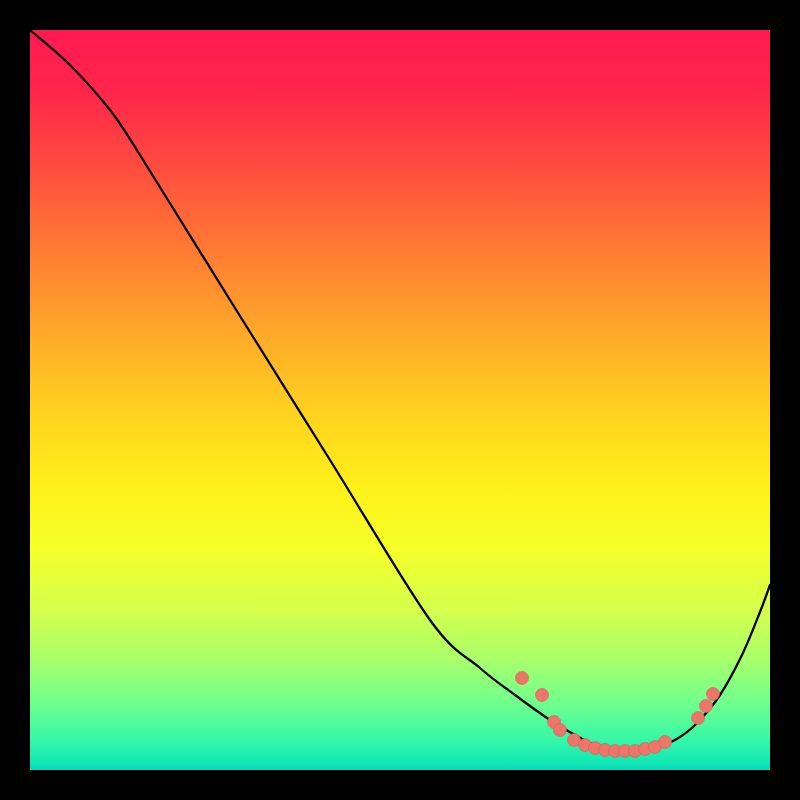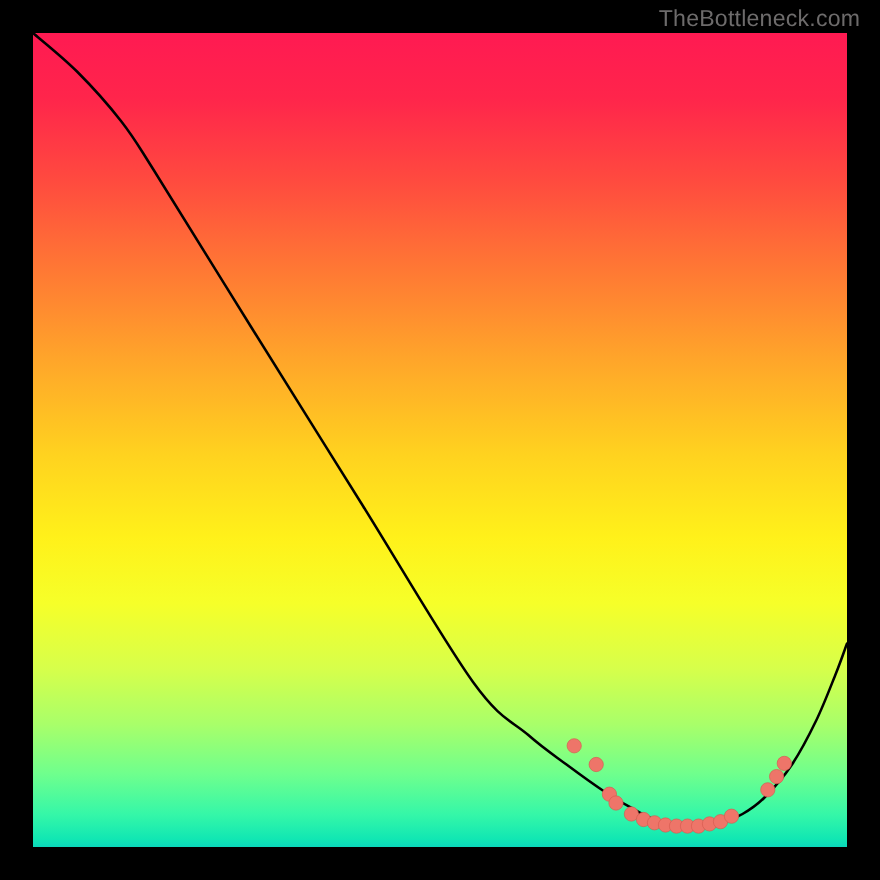--- a/index.html
+++ b/index.html
@@ -69,21 +69,20 @@
     fill: #ee7569;
     stroke: #d65a4f;
     stroke-width: 0.6;
   }
 </style>
 </head>
 <body>
 
 <div class="wrap">
 
-  <div class="attribution">TheBottleneck.com</div>
 
   <div class="plot-area">
     <svg class="curve" viewBox="0 0 740 740" preserveAspectRatio="none">
       <path id="curve-path" class="line" d="M 0 0 C 6.7 5.8 26.7 21.7 40 35 C 53.3 48.3 68.3 65.0 80 80 C 91.7 95.0 90.0 93.3 110 125 C 130.0 156.7 168.3 219.2 200 270 C 231.7 320.8 266.7 376.7 300 430 C 333.3 483.3 375.0 555.3 400 590 C 425.0 624.7 435.8 625.5 450 638 C 464.2 650.5 473.3 656.3 485 665 C 496.7 673.7 510.0 683.3 520 690 C 530.0 696.7 537.5 700.8 545 705 C 552.5 709.2 558.3 712.5 565 715 C 571.7 717.5 578.3 719.0 585 720 C 591.7 721.0 598.3 721.3 605 721 C 611.7 720.7 618.3 719.8 625 718 C 631.7 716.2 638.3 713.8 645 710 C 651.7 706.2 657.5 702.5 665 695 C 672.5 687.5 682.2 676.7 690 665 C 697.8 653.3 705.3 638.8 712 625 C 718.7 611.2 725.3 593.7 730 582 C 734.7 570.3 738.3 559.5 740 555"></path>
       <g id="dots">
           <circle cx="492" cy="648" r="6.5" class="dot"></circle>
           <circle cx="512" cy="665" r="6.5" class="dot"></circle>
           <circle cx="524" cy="692" r="6.5" class="dot"></circle>
           <circle cx="530" cy="700" r="6.5" class="dot"></circle>
           <circle cx="544" cy="710" r="6.5" class="dot"></circle>

